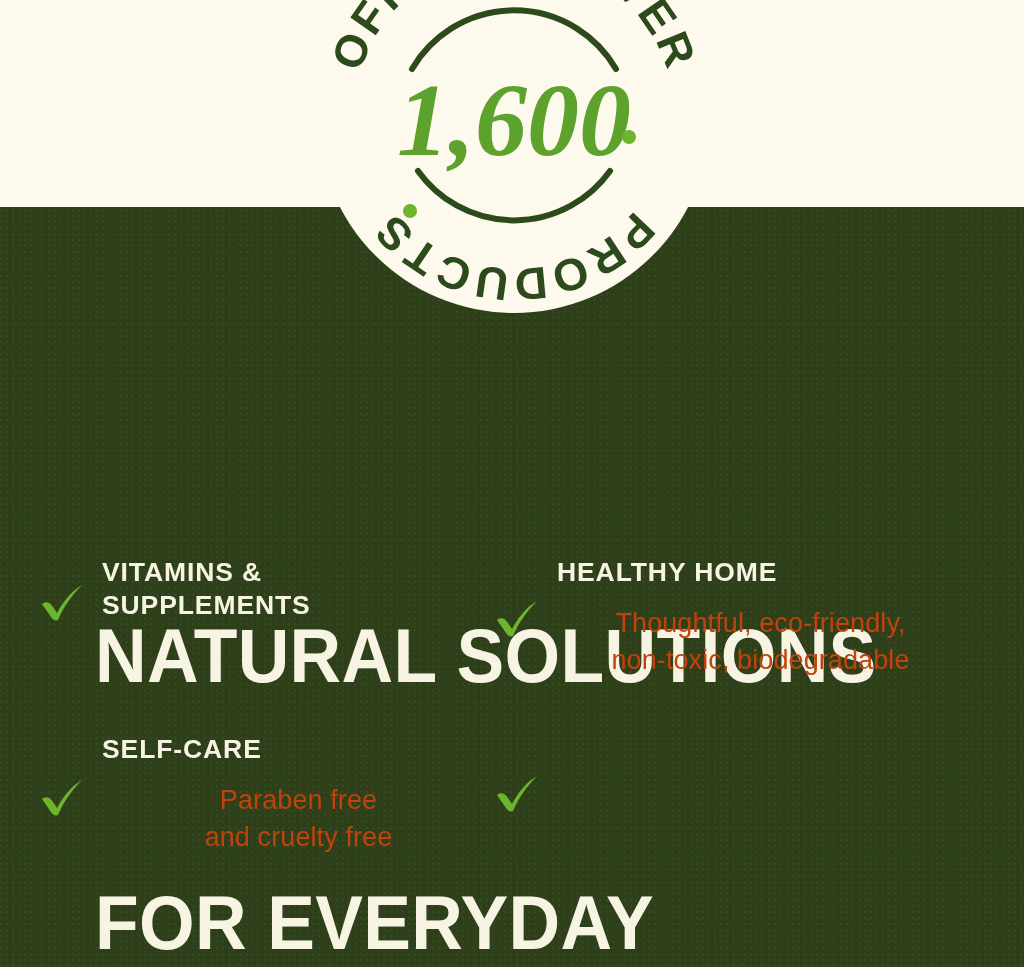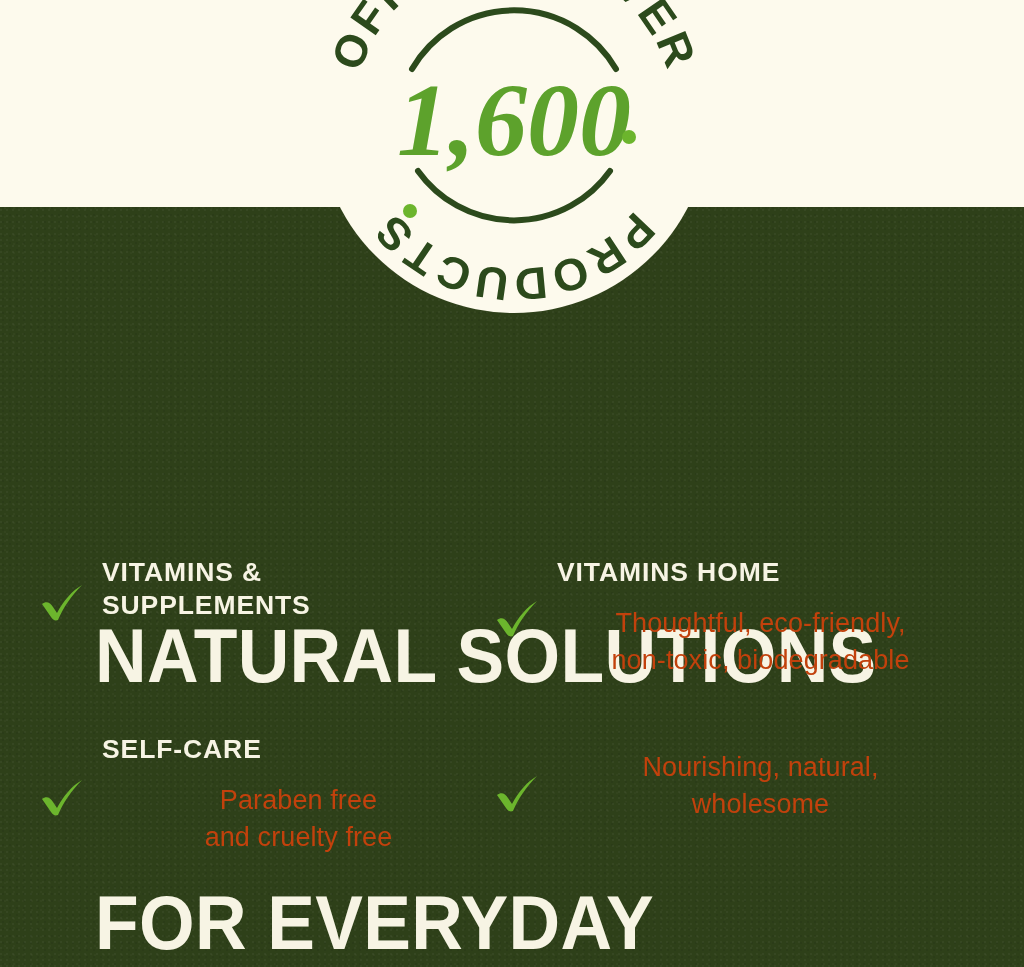--- a/index.html
+++ b/index.html
@@ -203,21 +203,21 @@
       </div>
     </div>
 
     <div class="feature right row1">
       <div class="check-wrap">
         <svg class="check" viewBox="0 0 44 40">
           <path d="M2 22 C6 19 10 20 13 25 L17 31 C24 18 32 9 42 3 C31 14 23 26 18 38 C15 39 13 38 11 35 Z" fill="#6cb52d"></path>
         </svg>
       </div>
       <div class="feature-text">
-        <p class="feature-title">VITAMINS HOME</p>
+        <p class="feature-title">HEALTHY HOME</p>
         <p class="feature-desc">Thoughtful, eco-friendly,
 non-toxic, biodegradable</p>
       </div>
     </div>
 
     <div class="feature left row2">
       <div class="check-wrap">
         <svg class="check" viewBox="0 0 44 40">
           <path d="M2 22 C6 19 10 20 13 25 L17 31 C24 18 32 9 42 3 C31 14 23 26 18 38 C15 39 13 38 11 35 Z" fill="#6cb52d"></path>
         </svg>
@@ -229,20 +229,18 @@
       </div>
     </div>
 
     <div class="feature right row2">
       <div class="check-wrap">
         <svg class="check" viewBox="0 0 44 40">
           <path d="M2 22 C6 19 10 20 13 25 L17 31 C24 18 32 9 42 3 C31 14 23 26 18 38 C15 39 13 38 11 35 Z" fill="#6cb52d"></path>
         </svg>
       </div>
       <div class="feature-text">
-        <p class="feature-desc">Nourishing, natural,
-wholesome</p>
       </div>
     </div>
 
   </div>
 
 </div>
 
 </body></html>

